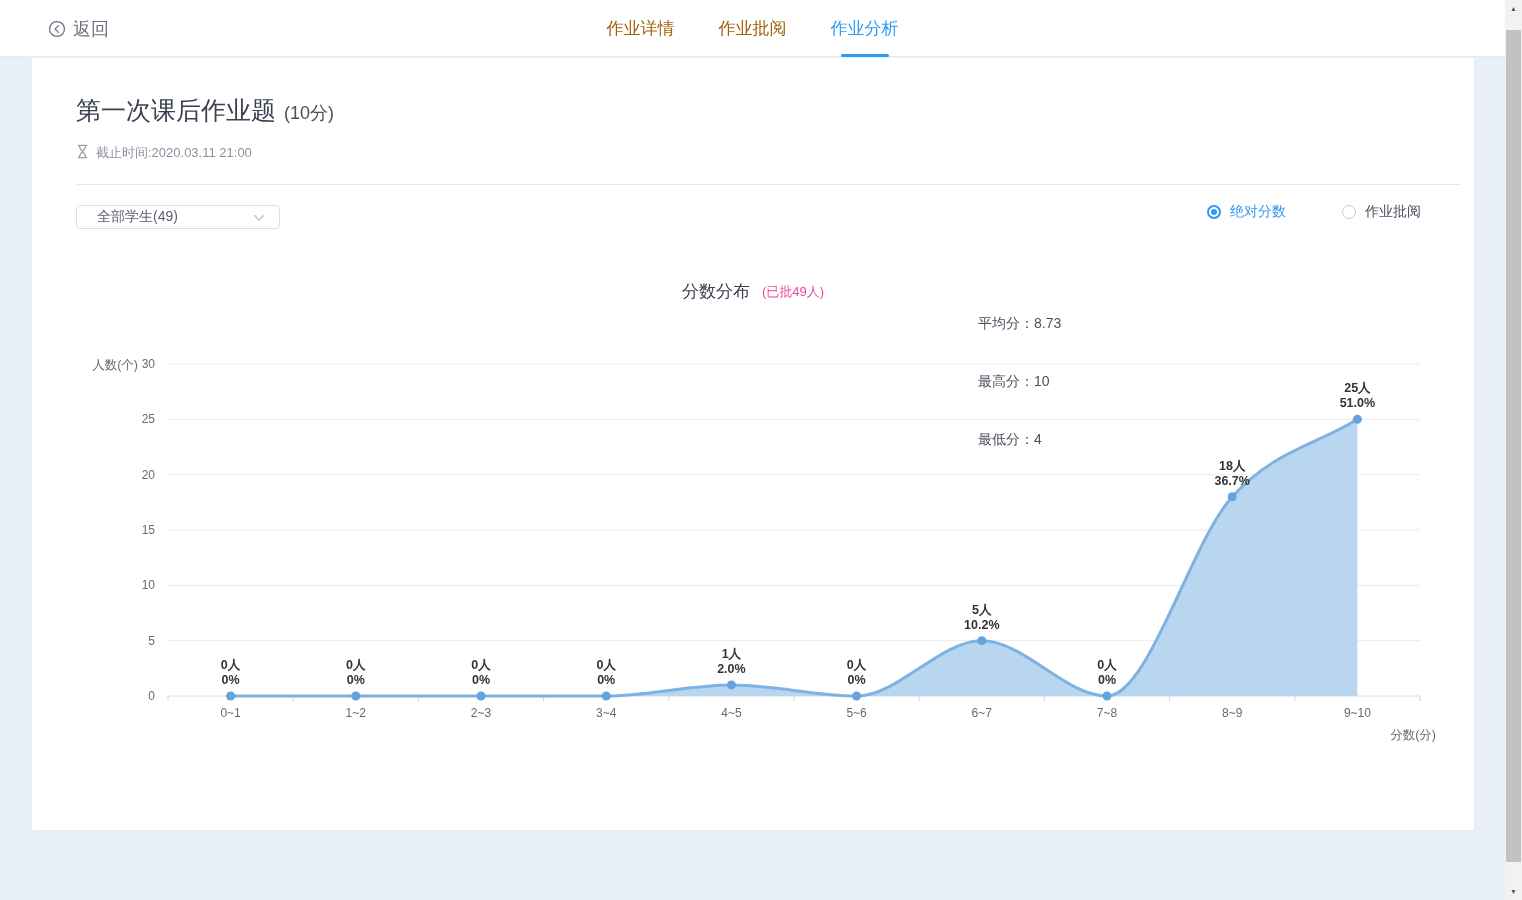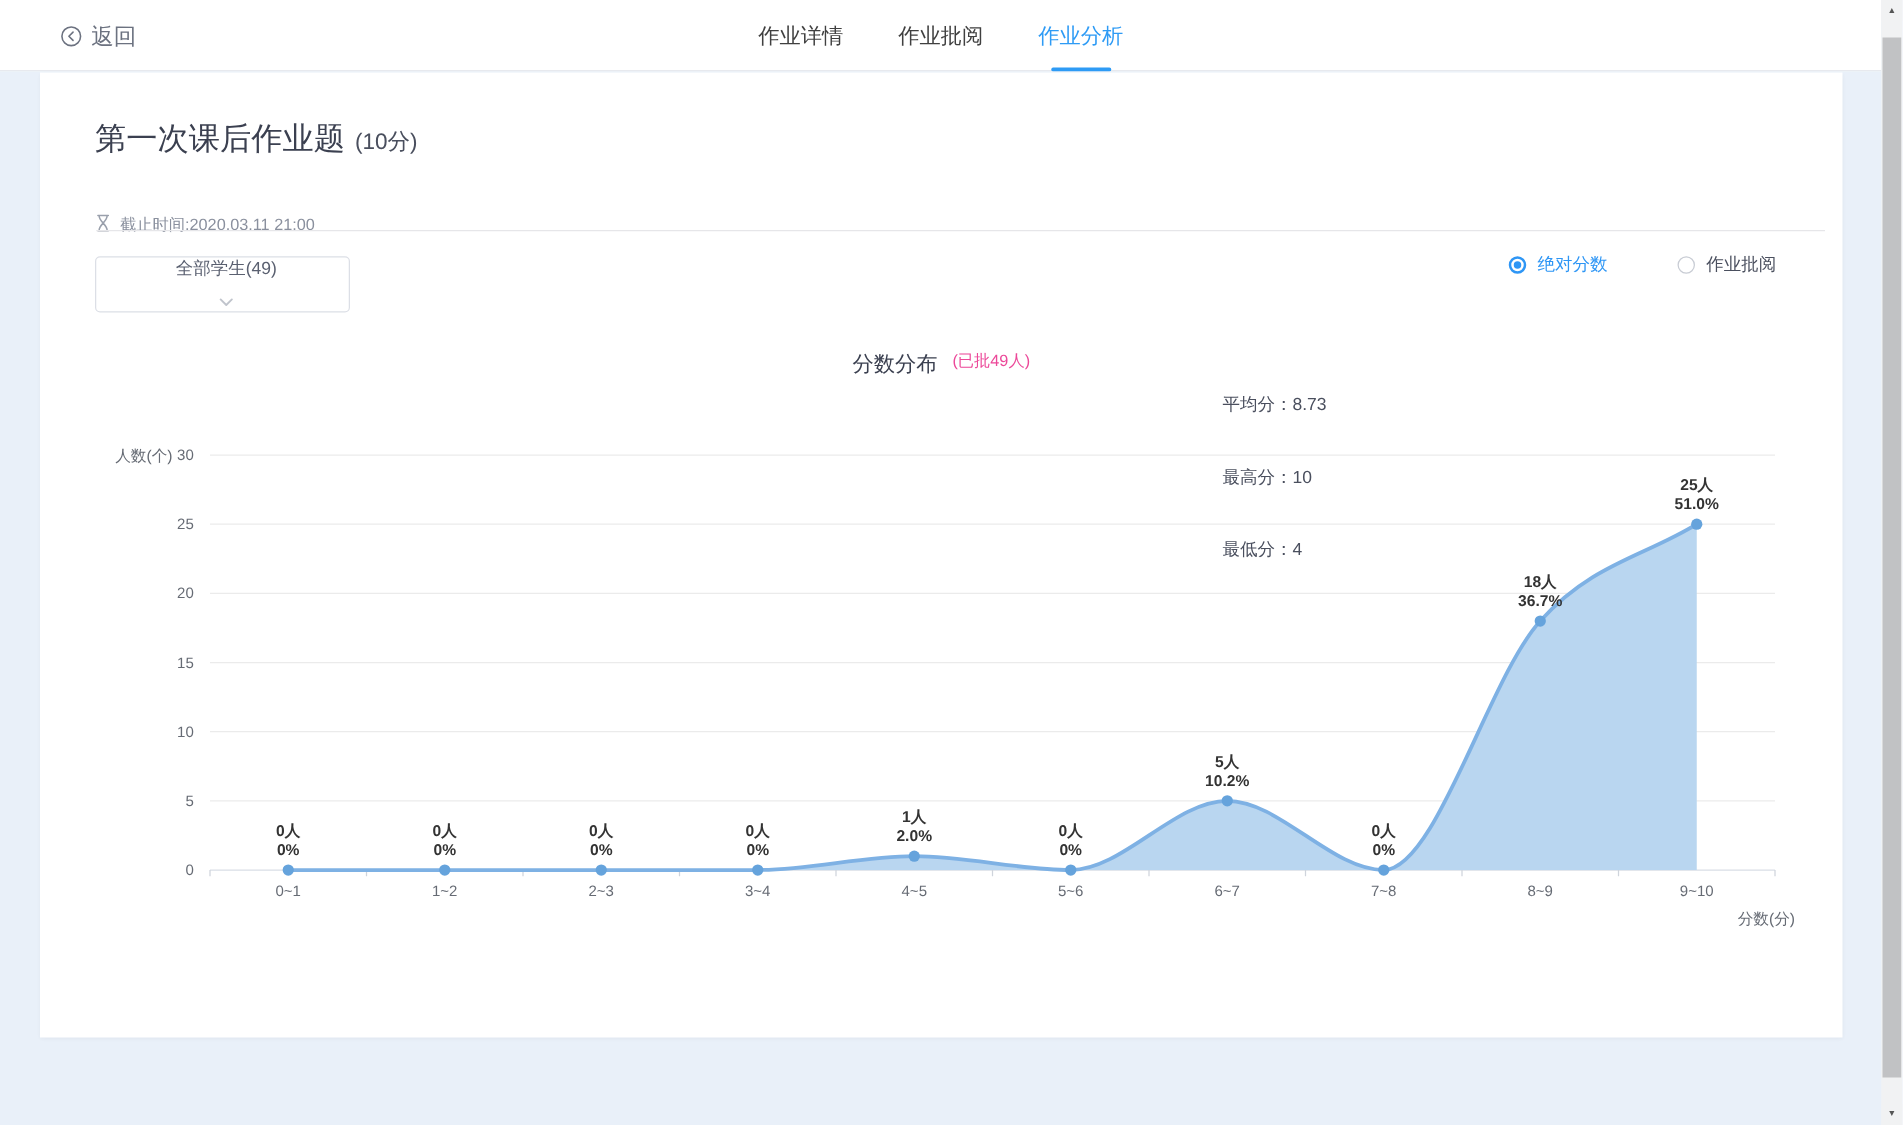--- a/index.html
+++ b/index.html
@@ -5,43 +5,43 @@
   * { margin:0; padding:0; box-sizing:border-box; }
   html,body { width:1522px; height:900px; overflow:hidden; }
   body { font-family:"Liberation Sans","DejaVu Sans",sans-serif; background:#e9f0f9; color:#3b4050; }
   .page { position:relative; width:1522px; height:900px; overflow:hidden; }
 
   
   .header { position:absolute; left:0; top:0; width:1505px; height:57px; background:#fff; border-bottom:1px solid #e7e9ee; z-index:5; }
   .back-btn { position:absolute; left:48px; top:0; height:57px; display:flex; align-items:center; gap:7px; color:#6c7280; font-size:18px; cursor:pointer; }
   .back-btn svg { display:block; }
   .tabs { position:absolute; left:0; top:0; width:100%; height:57px; display:flex; justify-content:center; align-items:center; gap:44px; }
-  .tab { position:relative; height:57px; display:flex; align-items:center; font-size:17px; color:#404040; cursor:pointer; }
+  .tab { position:relative; height:57px; display:flex; align-items:center; font-size:17px; color:#a16207; cursor:pointer; }
   .tab.active { color:#2e9bf5; }
   .tab.active .underline { position:absolute; left:50%; transform:translateX(-50%); bottom:0; width:48px; height:3px; background:#2e9bf5; border-radius:2px; }
 
   
   .card { position:absolute; left:32px; top:58px; width:1442px; height:772px; background:#fff; box-shadow:0 1px 3px rgba(0,0,0,0.04); }
   .hw-title-row { position:absolute; left:44px; top:36px; display:flex; align-items:baseline; gap:8px; }
   .hw-title { font-size:25px; color:#3b4050; font-weight:500; }
   .hw-score { font-size:18px; color:#4a4f5e; }
-  .deadline-row { position:absolute; left:44px; top:86px; display:flex; align-items:center; gap:7px; color:#8a909e; font-size:13px;margin-top:27px; }
+  .deadline-row { position:absolute; left:44px; top:86px; display:flex; align-items:center; gap:7px; color:#8a909e; font-size:13px; }
   .divider { position:absolute; left:45px; right:14px; top:126px; height:1px; background:#e6e6e9; }
 
-  .dropdown { position:absolute; left:44px; top:147px; width:204px; height:45px; border:1px solid #dcdfe6; border-radius:4px; display:flex; align-items:center; padding:0 14px 0 20px; justify-content:space-between; font-size:14px; color:#5a6070; cursor:pointer; background:#fff;flex-direction:column; }
+  .dropdown { position:absolute; left:44px; top:147px; width:204px; height:24px; border:1px solid #dcdfe6; border-radius:4px; display:flex; align-items:center; padding:0 14px 0 20px; justify-content:space-between; font-size:14px; color:#5a6070; cursor:pointer; background:#fff; }
 
   .radio-group { position:absolute; top:145px; left:1175px; display:flex; align-items:center; gap:56px; }
   .radio-item { display:flex; align-items:center; gap:9px; cursor:pointer; }
   .radio-outer { width:14px; height:14px; border-radius:50%; border:1px solid #c8ccd4; background:#fff; display:flex; align-items:center; justify-content:center; }
   .radio-item.selected .radio-outer { border:2px solid #2e96f5; }
   .radio-item.selected .radio-dot { width:6px; height:6px; border-radius:50%; background:#2e96f5; }
   .radio-label { font-size:14px; color:#4a4f5e; }
   .radio-item.selected .radio-label { color:#2e96f5; }
 
-  .chart-header { position:absolute; left:0; top:222px; width:100%; display:flex; justify-content:center; align-items:flex-start; gap:12px; }
+  .chart-header { position:absolute; left:0; top:222px; width:100%; display:flex; justify-content:center; align-items:center; gap:12px; }
   .chart-title { font-size:17px; color:#3b4050; }
   .chart-subtitle { font-size:13px; color:#ec4899; }
 
   .stats-row { position:absolute; left:946px; top:257px; display:flex; gap:40px; font-size:14px; color:#4a4f5e;flex-direction:column; }
   .stat { white-space:nowrap; }
 
   .chart-wrap { position:absolute; left:0; top:292px; width:1442px; height:450px; }
   svg text { font-family:"Liberation Sans","DejaVu Sans",sans-serif; }
 
   

